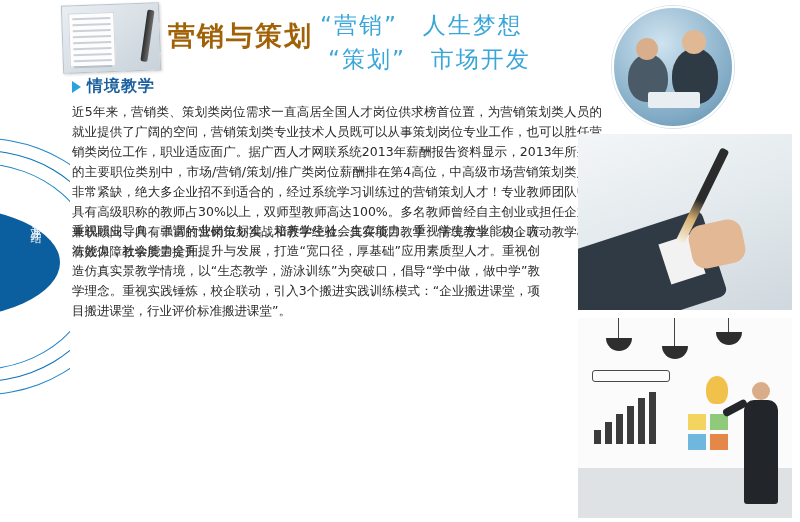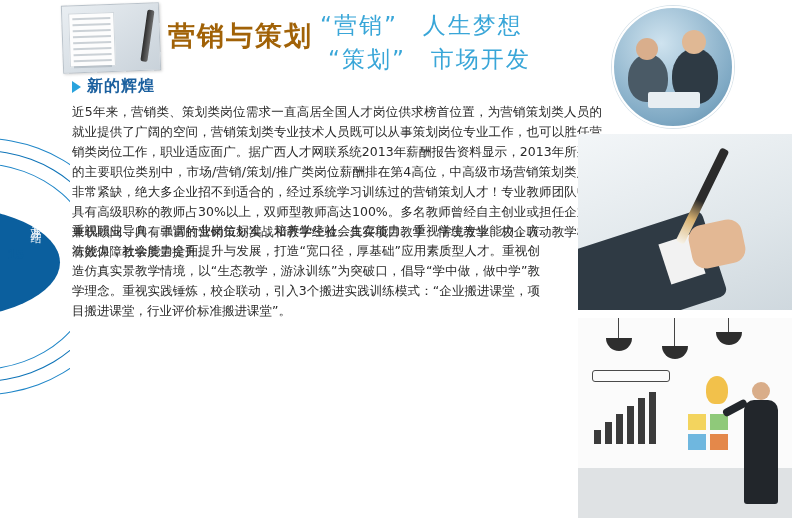--- a/index.html
+++ b/index.html
@@ -209,21 +209,21 @@
     <div class="hp-person hp-a"></div>
     <div class="hp-a-head"></div>
     <div class="hp-person hp-b"></div>
     <div class="hp-b-head"></div>
     <div class="hp-laptop"></div>
   </div>
 
   <div class="section" id="sec-reason">
     <div class="sec-head">
       <span class="tri"></span>
-      <span>新的辉煌</span>
+      <span>情境教学</span>
     </div>
     <div class="sec-body">近5年来，营销类、策划类岗位需求一直高居全国人才岗位供求榜首位置，为营销策划类人员的就业提供了广阔的空间，营销策划类专业技术人员既可以从事策划岗位专业工作，也可以胜任营销类岗位工作，职业适应面广。据广西人才网联系统2013年薪酬报告资料显示，2013年所列举的主要职位类别中，市场/营销/策划/推广类岗位薪酬排在第4高位，中高级市场营销策划类人才非常紧缺，绝大多企业招不到适合的，经过系统学习训练过的营销策划人才！专业教师团队中，具有高级职称的教师占30%以上，双师型教师高达100%。多名教师曾经自主创业或担任企业的兼职顾问，具有丰富的营销策划实战和教学经验。真实项目教学、情境教学、校企联动教学模式有效保障教学质量提升。</div>
   </div>
 
   <div class="section" id="sec-feature">
     <div class="sec-body">重视职业导向，强调行业岗位标准，培养学生社会生存能力。重视学生专业能力，方法能力，社会能力全面提升与发展，打造“宽口径，厚基础”应用素质型人才。重视创造仿真实景教学情境，以“生态教学，游泳训练”为突破口，倡导“学中做，做中学”教学理念。重视实践锤炼，校企联动，引入3个搬进实践训练模式：“企业搬进课堂，项目搬进课堂，行业评价标准搬进课堂”。</div>
   </div>
 
 
 

